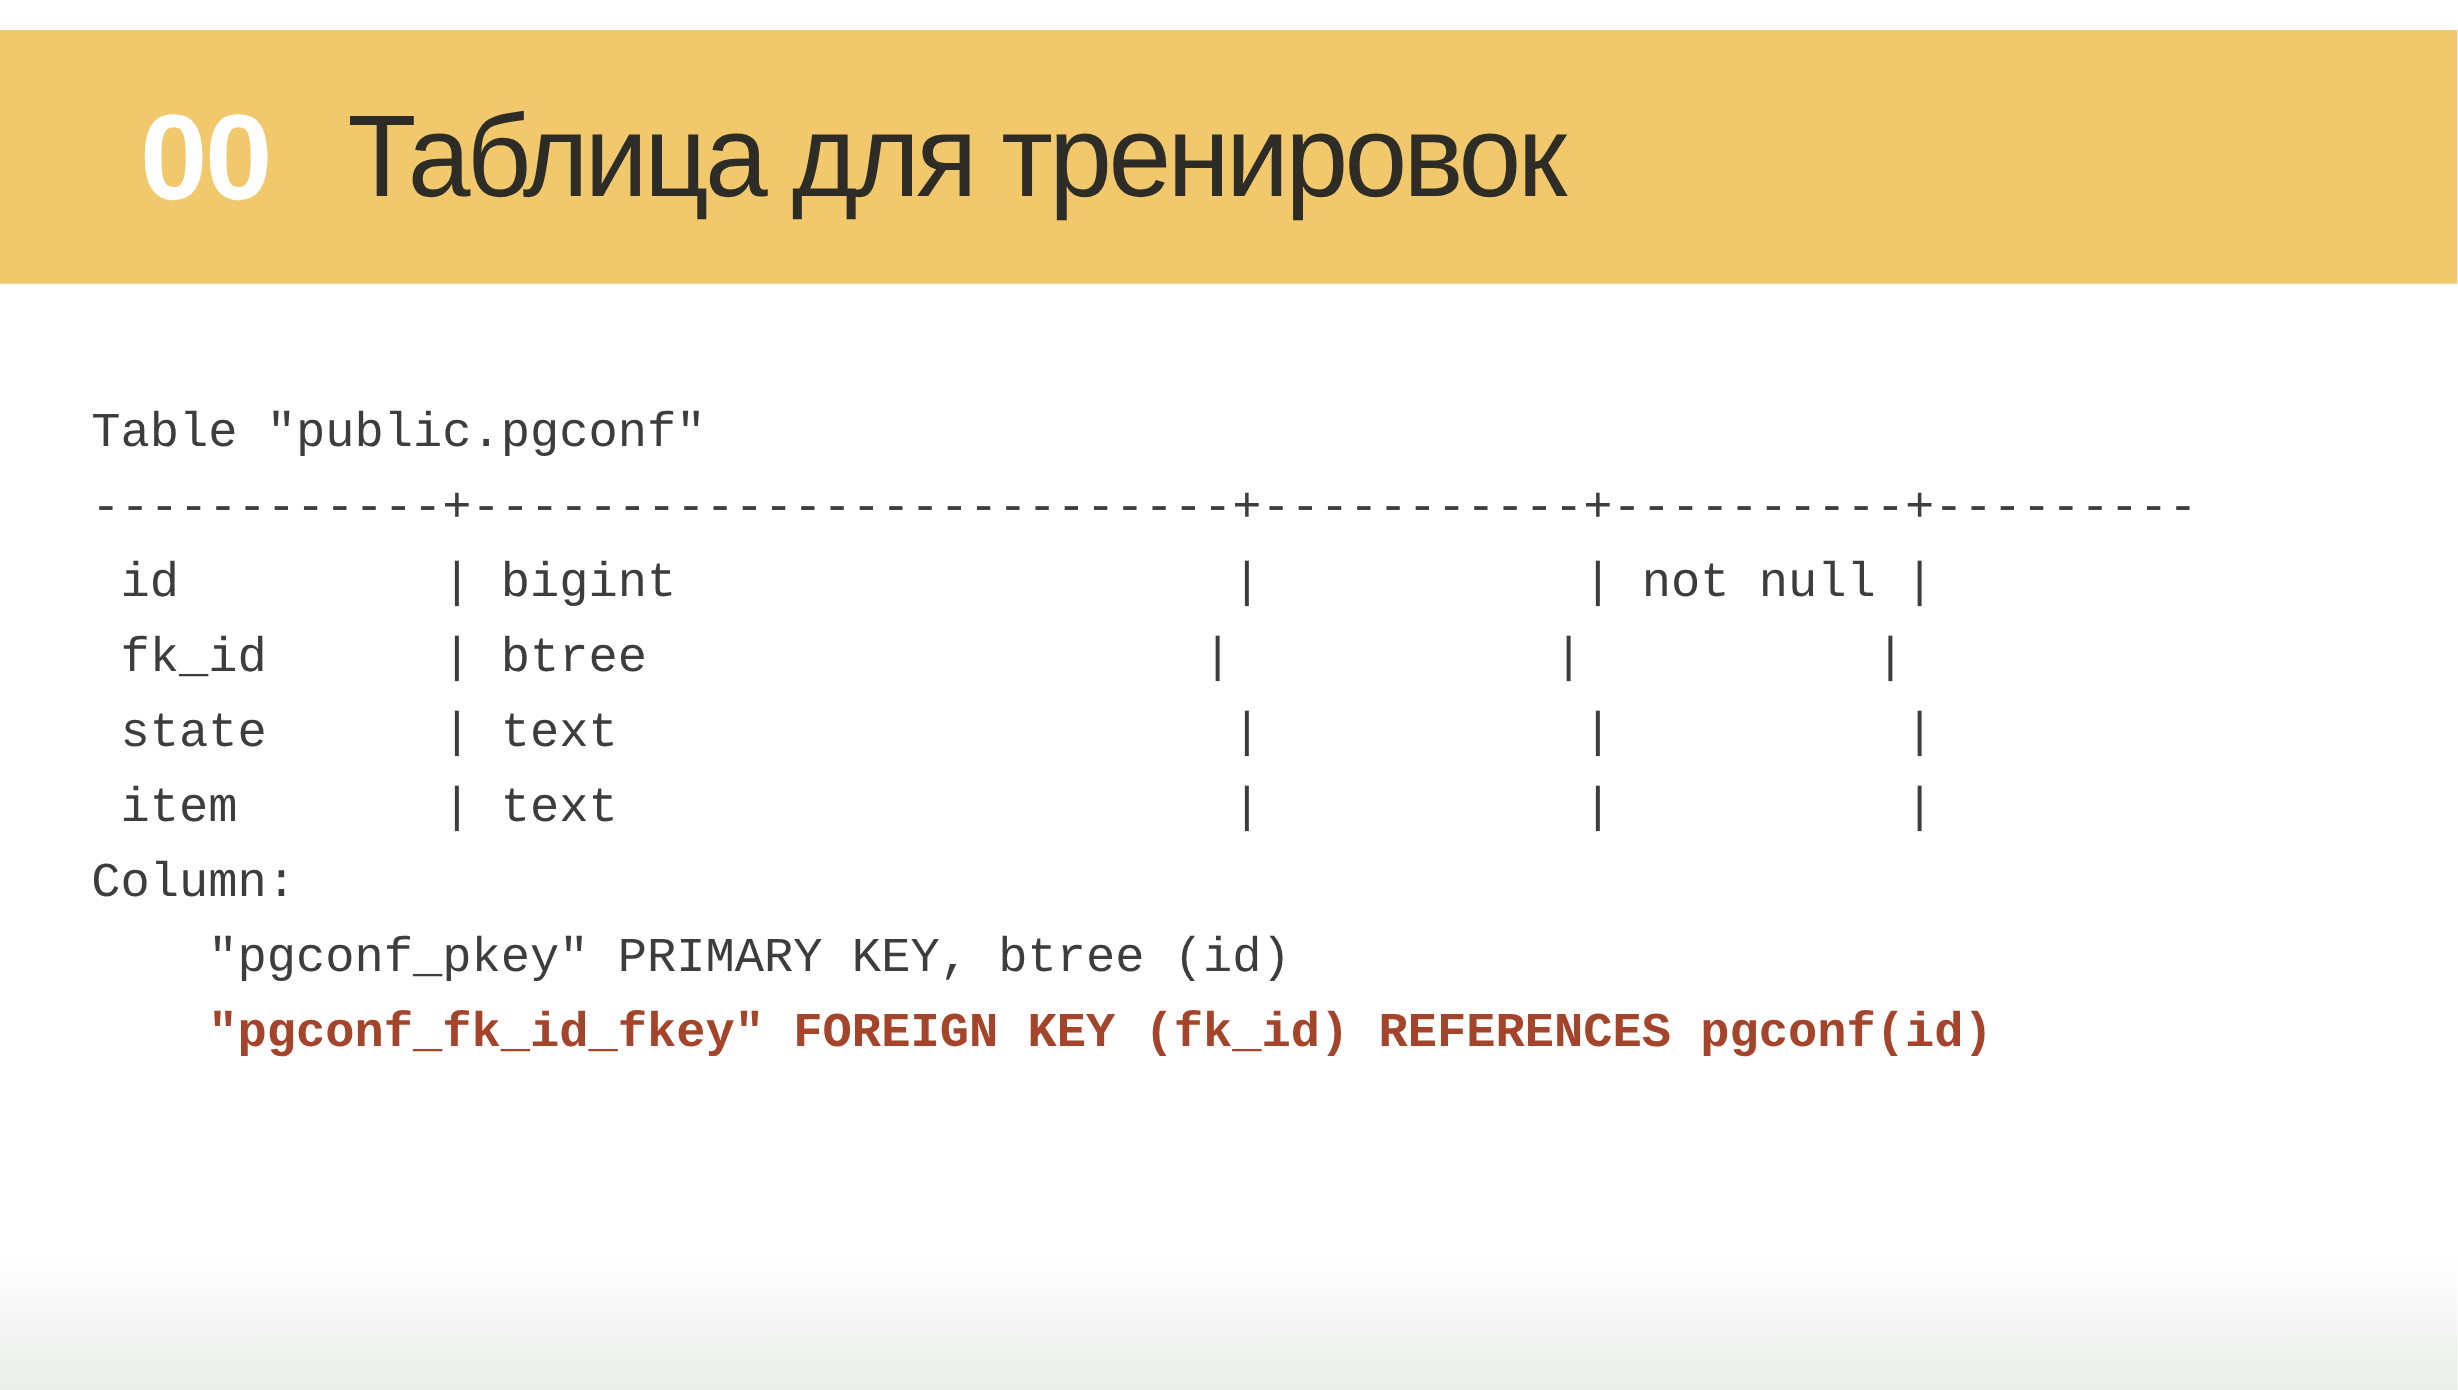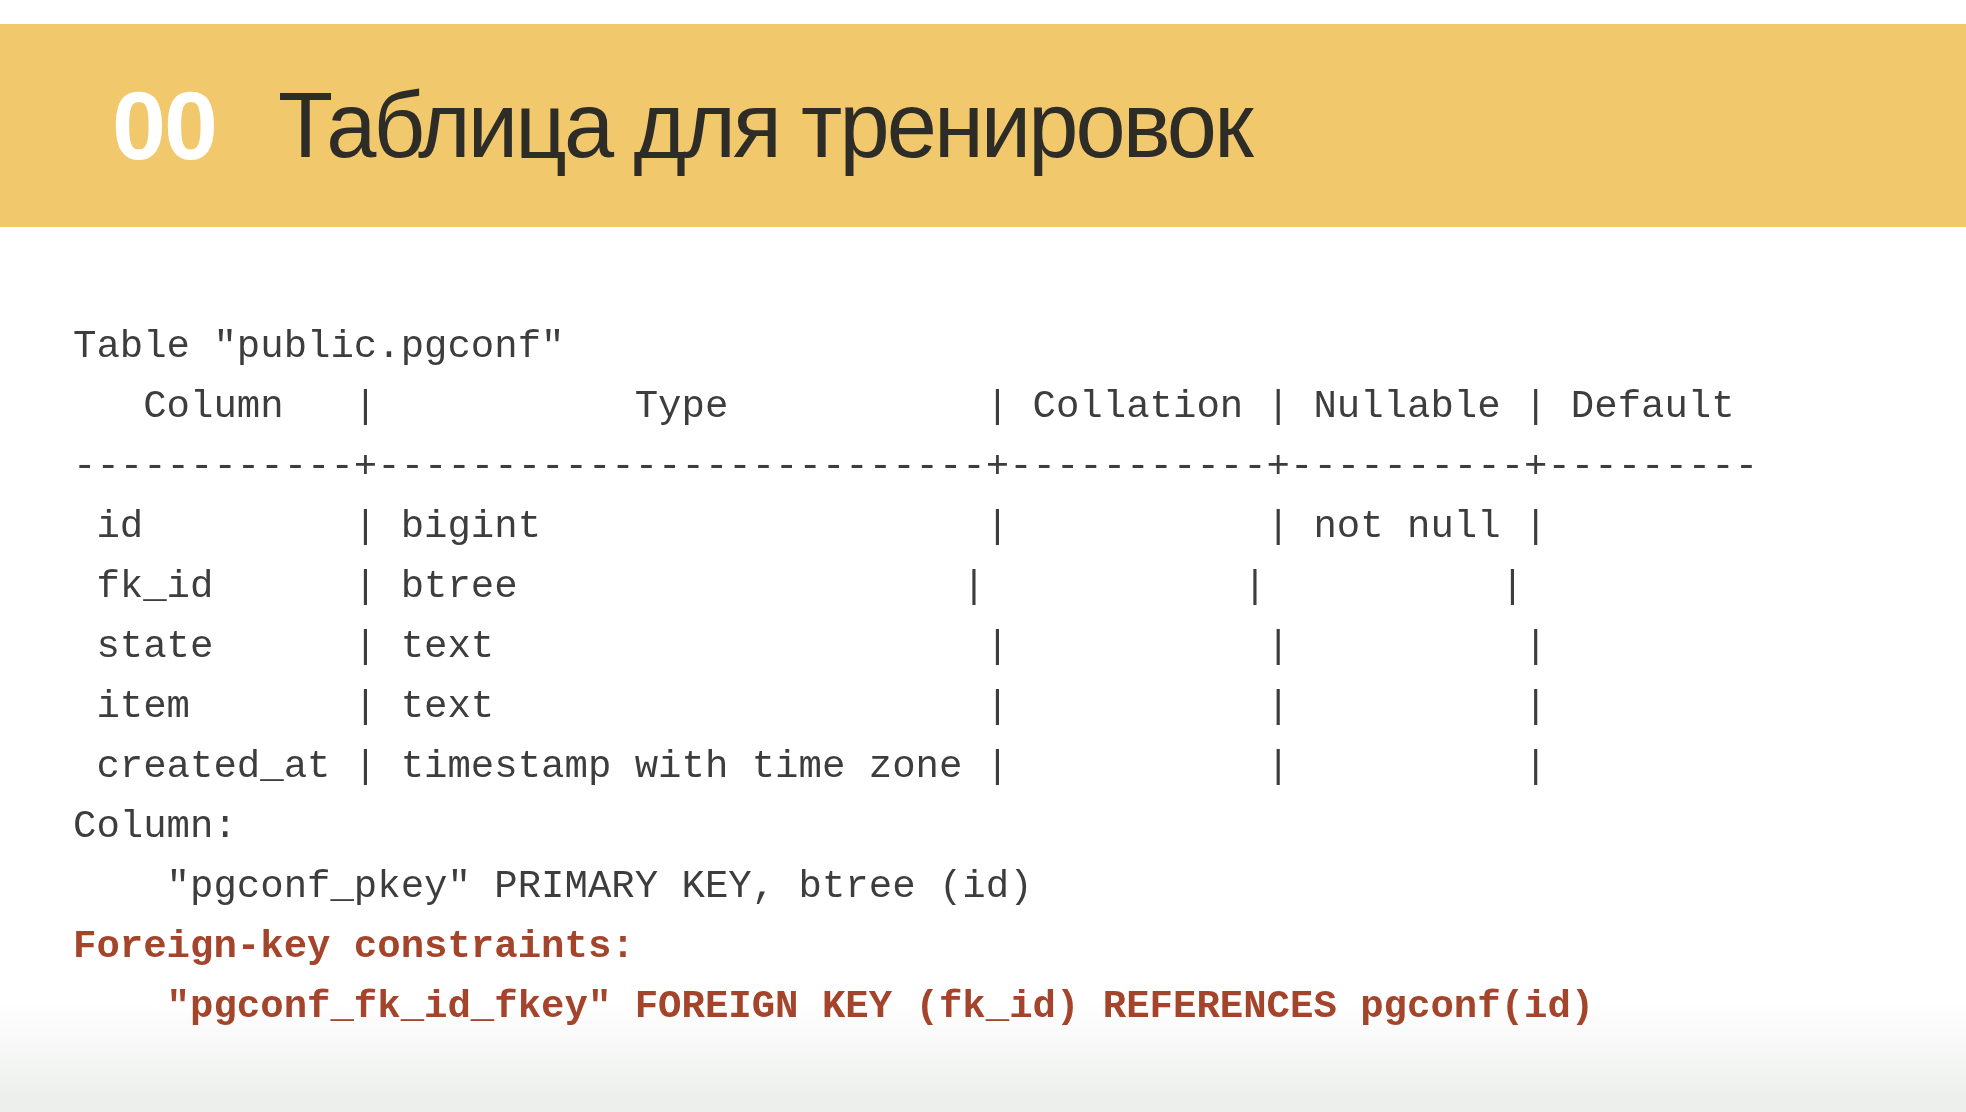--- a/index.html
+++ b/index.html
@@ -64,26 +64,23 @@
 <body>
 
 <div class="slide">
   <header class="band">
     <span class="num">00</span>
     <h1 class="title">Таблица для тренировок</h1>
   </header>
   <main class="body-area">
     <div class="psql" id="psql">
         <div class="ln">Table "public.pgconf"</div>
-        <div class="ln">   Column   |           Type           | Collation | Nullable | Default </div>
         <div class="ln">------------+--------------------------+-----------+----------+---------</div>
         <div class="ln"> id         | bigint                   |           | not null |         </div>
         <div class="ln"> fk_id      | btree                   |           |          |         </div>
         <div class="ln"> state      | text                     |           |          |         </div>
         <div class="ln"> item       | text                     |           |          |         </div>
-        <div class="ln"> created_at | timestamp with time zone |           |          |         </div>
         <div class="ln">Column:</div>
         <div class="ln">    "pgconf_pkey" PRIMARY KEY, btree (id)</div>
-        <div class="ln red">Foreign-key constraints:</div>
         <div class="ln red">    "pgconf_fk_id_fkey" FOREIGN KEY (fk_id) REFERENCES pgconf(id)</div>
       </div>
   </main>
 </div>
 
 </body></html>

